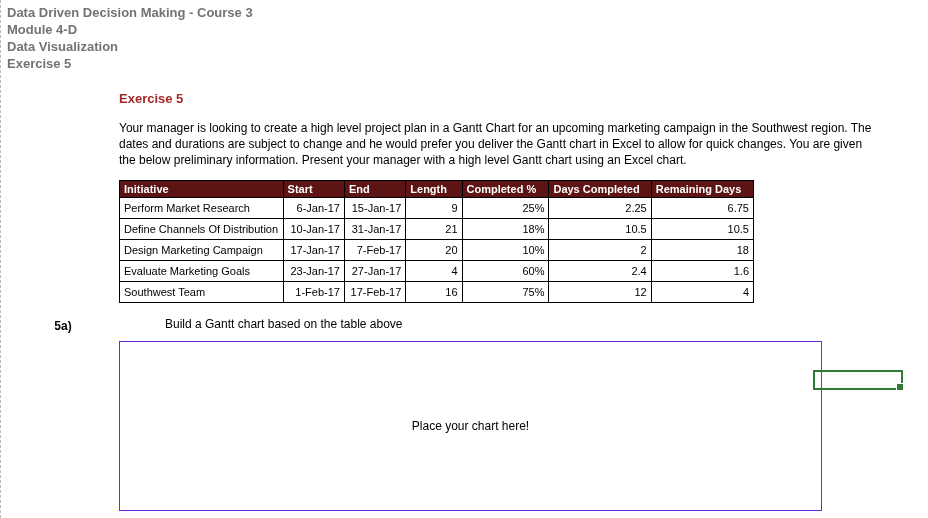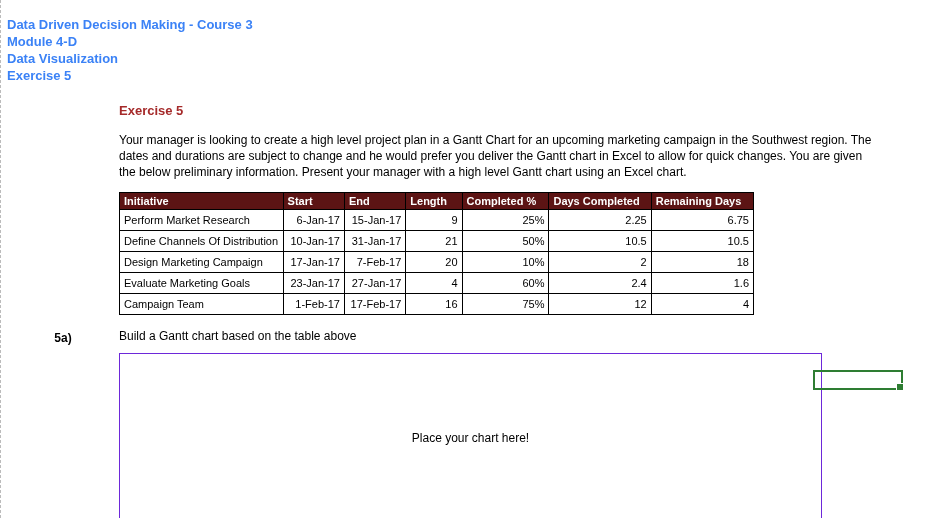--- a/index.html
+++ b/index.html
@@ -11,26 +11,25 @@
       height: 518px;
       color: #000;
       position: relative;
     }
     .page {
       padding: 5px 0 0 6px;
       border-left: 1px dashed #bbb;
       min-height: 518px;
     }
     .hdr {
-      color: #3b82f6;
+      color: #737373;
       font-weight: bold;
       font-size: 13px;
       line-height: 1.3;
       margin-bottom: 18px;
-      margin-top: 12px;
     }
     .content {
       margin-left: 112px;
       width: 770px;
     }
     .ex-title {
       color: #a52a2a;
       font-weight: bold;
       font-size: 13px;
       margin-bottom: 14px;
@@ -71,20 +70,21 @@
       width: 112px;
       flex-shrink: 0;
       text-align: center;
       font-weight: bold;
       font-size: 12px;
       padding-top: 2px;
     }
     .qtext {
       font-size: 12px;
       margin-bottom: 10px;
+      margin-left: 46px;
     }
     .chartbox {
       border: 1px solid #6d28d9;
       width: 703px;
       height: 170px;
       display: flex;
       align-items: center;
       justify-content: center;
       font-size: 12px;
     }
@@ -143,21 +143,21 @@
           <td class="r">9</td>
           <td class="r">25%</td>
           <td class="r">2.25</td>
           <td class="r">6.75</td>
         </tr>
         <tr>
           <td>Define Channels Of Distribution</td>
           <td class="r">10-Jan-17</td>
           <td class="r">31-Jan-17</td>
           <td class="r">21</td>
-          <td class="r">50%</td>
+          <td class="r">18%</td>
           <td class="r">10.5</td>
           <td class="r">10.5</td>
         </tr>
         <tr>
           <td>Design Marketing Campaign</td>
           <td class="r">17-Jan-17</td>
           <td class="r">7-Feb-17</td>
           <td class="r">20</td>
           <td class="r">10%</td>
           <td class="r">2</td>
@@ -166,21 +166,21 @@
         <tr>
           <td>Evaluate Marketing Goals</td>
           <td class="r">23-Jan-17</td>
           <td class="r">27-Jan-17</td>
           <td class="r">4</td>
           <td class="r">60%</td>
           <td class="r">2.4</td>
           <td class="r">1.6</td>
         </tr>
         <tr>
-          <td>Campaign Team</td>
+          <td>Southwest Team</td>
           <td class="r">1-Feb-17</td>
           <td class="r">17-Feb-17</td>
           <td class="r">16</td>
           <td class="r">75%</td>
           <td class="r">12</td>
           <td class="r">4</td>
         </tr>
       </tbody>
     </table>
   </div>

